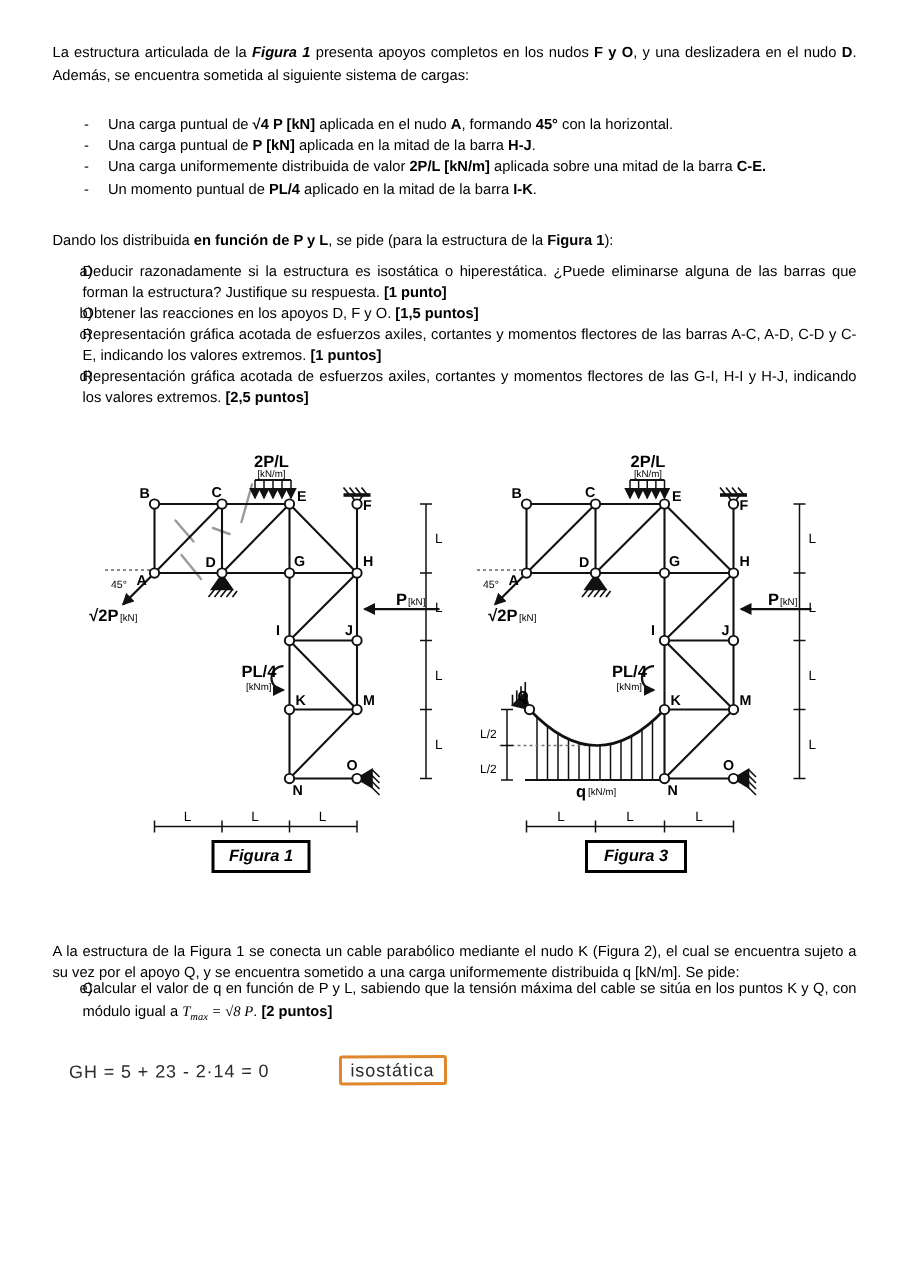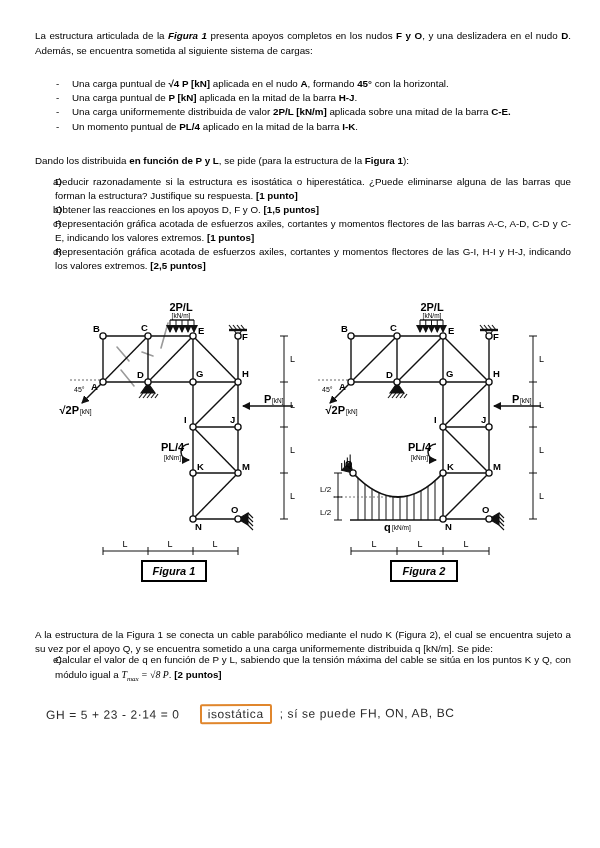--- a/index.html
+++ b/index.html
@@ -34,21 +34,21 @@
   .slab{font-size:6.5px}
   .tiny{font-size:7px}
   .dimlab{font-size:9px}
   .dimlabm{font-size:9px;text-anchor:middle}
   .dimlab2{font-size:8px}
   .caption{position:absolute;border:2px solid #000;background:#fff;display:flex;align-items:center;justify-content:center;
            font-weight:bold;font-style:italic;font-size:11px}
   
   .hw{position:absolute;left:46px;top:704px;font-size:12px;color:#2b2b2b;letter-spacing:.6px;
       display:flex;align-items:center;transform:rotate(-.3deg);white-space:nowrap}
-  .hw-box{border:2px solid #e0862c;border-radius:2px;padding:1px 6px;margin-left:20px}
+  .hw-box{border:2px solid #e0862c;border-radius:2px;padding:1px 6px;margin-left:46px}
   .hw-rest{margin-left:8px}
 </style>
 </head>
 <body>
 
 <svg id="figsvg" width="600" height="848" viewBox="0 0 600 848">
   <defs>
     <marker id="arr" markerUnits="userSpaceOnUse" markerWidth="9" markerHeight="8" refX="7" refY="4" orient="auto">
       <path d="M0,0 L8,4 L0,8 Z" fill="#111"></path>
     </marker>
@@ -330,27 +330,26 @@
 </div>
 <div class="item" style="top:245px">
   <span class="ilab">d)</span>
   <span class="it"><span>Representación gráfica acotada de esfuerzos axiles, cortantes y momentos flectores de las G-I, H-I y H-J, indicando los valores extremos. </span><span class="b">[2,5 puntos]</span></span>
 </div>
 
 <div class="caption" style="left:141px;top:560px;width:62px;height:18px">
   <span>Figura 1</span>
 </div>
 <div class="caption" style="left:390px;top:560px;width:64px;height:18px">
-  <span>Figura 2</span>
+  <span>Figura 3</span>
 </div>
 
 <p class="p" style="top:628px;line-height:14px"><span>A la estructura de la Figura 1 se conecta un cable parabólico mediante el nudo K (Figura 2), el cual se encuentra sujeto a su vez por el apoyo Q, y se encuentra sometido a una carga uniformemente distribuida q [kN/m]. Se pide:</span></p>
 
 <div class="item" style="top:652px;line-height:15px">
   <span class="ilab">e)</span>
   <span class="it"><span>Calcular el valor de q en función de P y L, sabiendo que la tensión máxima del cable se sitúa en los puntos K y Q, con módulo igual a </span><span class="math">T</span><span class="sub math">max</span><span class="math"> = √8 P</span><span>. </span><span class="b">[2 puntos]</span></span>
 </div>
 
 <div class="hw">
   <span class="hw-f">GH = 5 + 23 - 2·14 = 0</span>
   <span class="hw-box">isostática</span>
-  <span class="hw-rest">; sí se puede  FH, ON, AB, BC</span>
 </div>
 
 </body></html>

